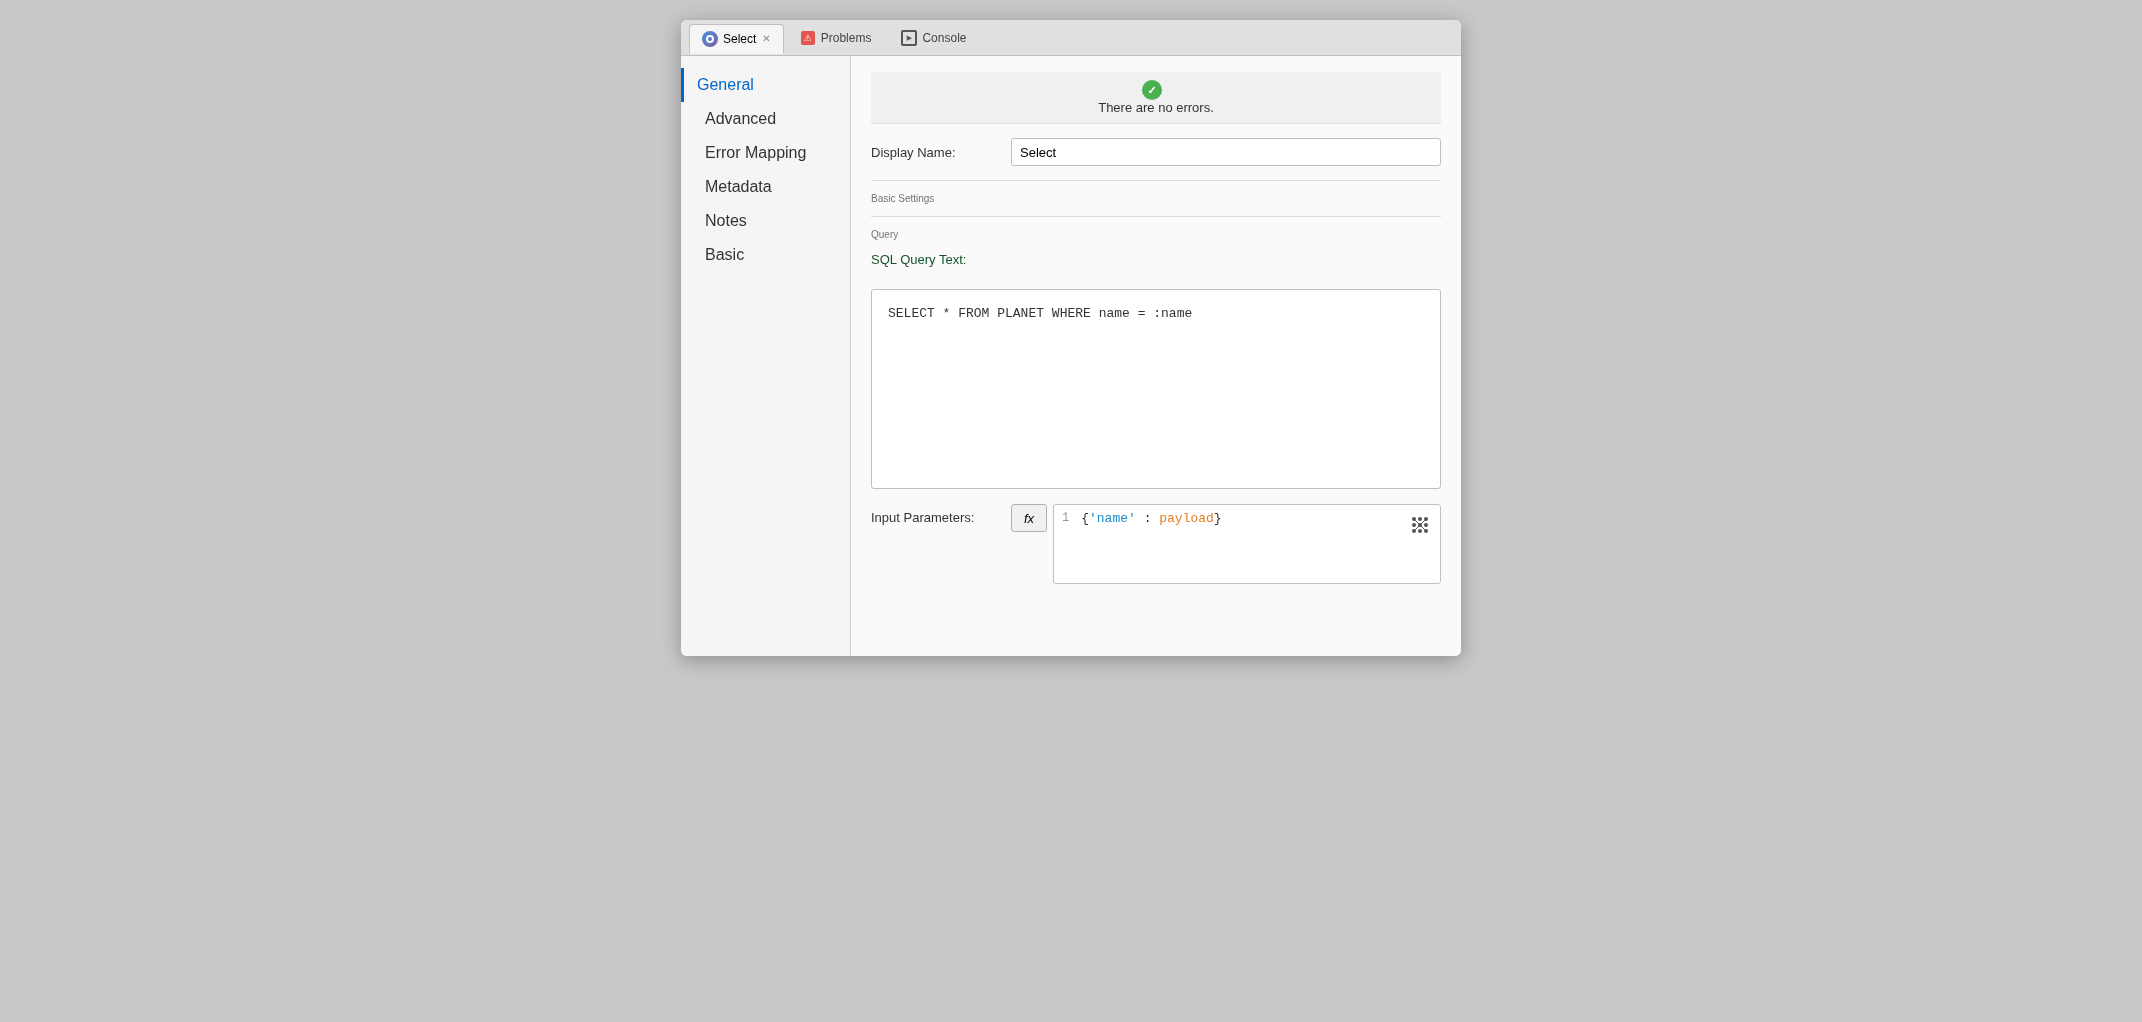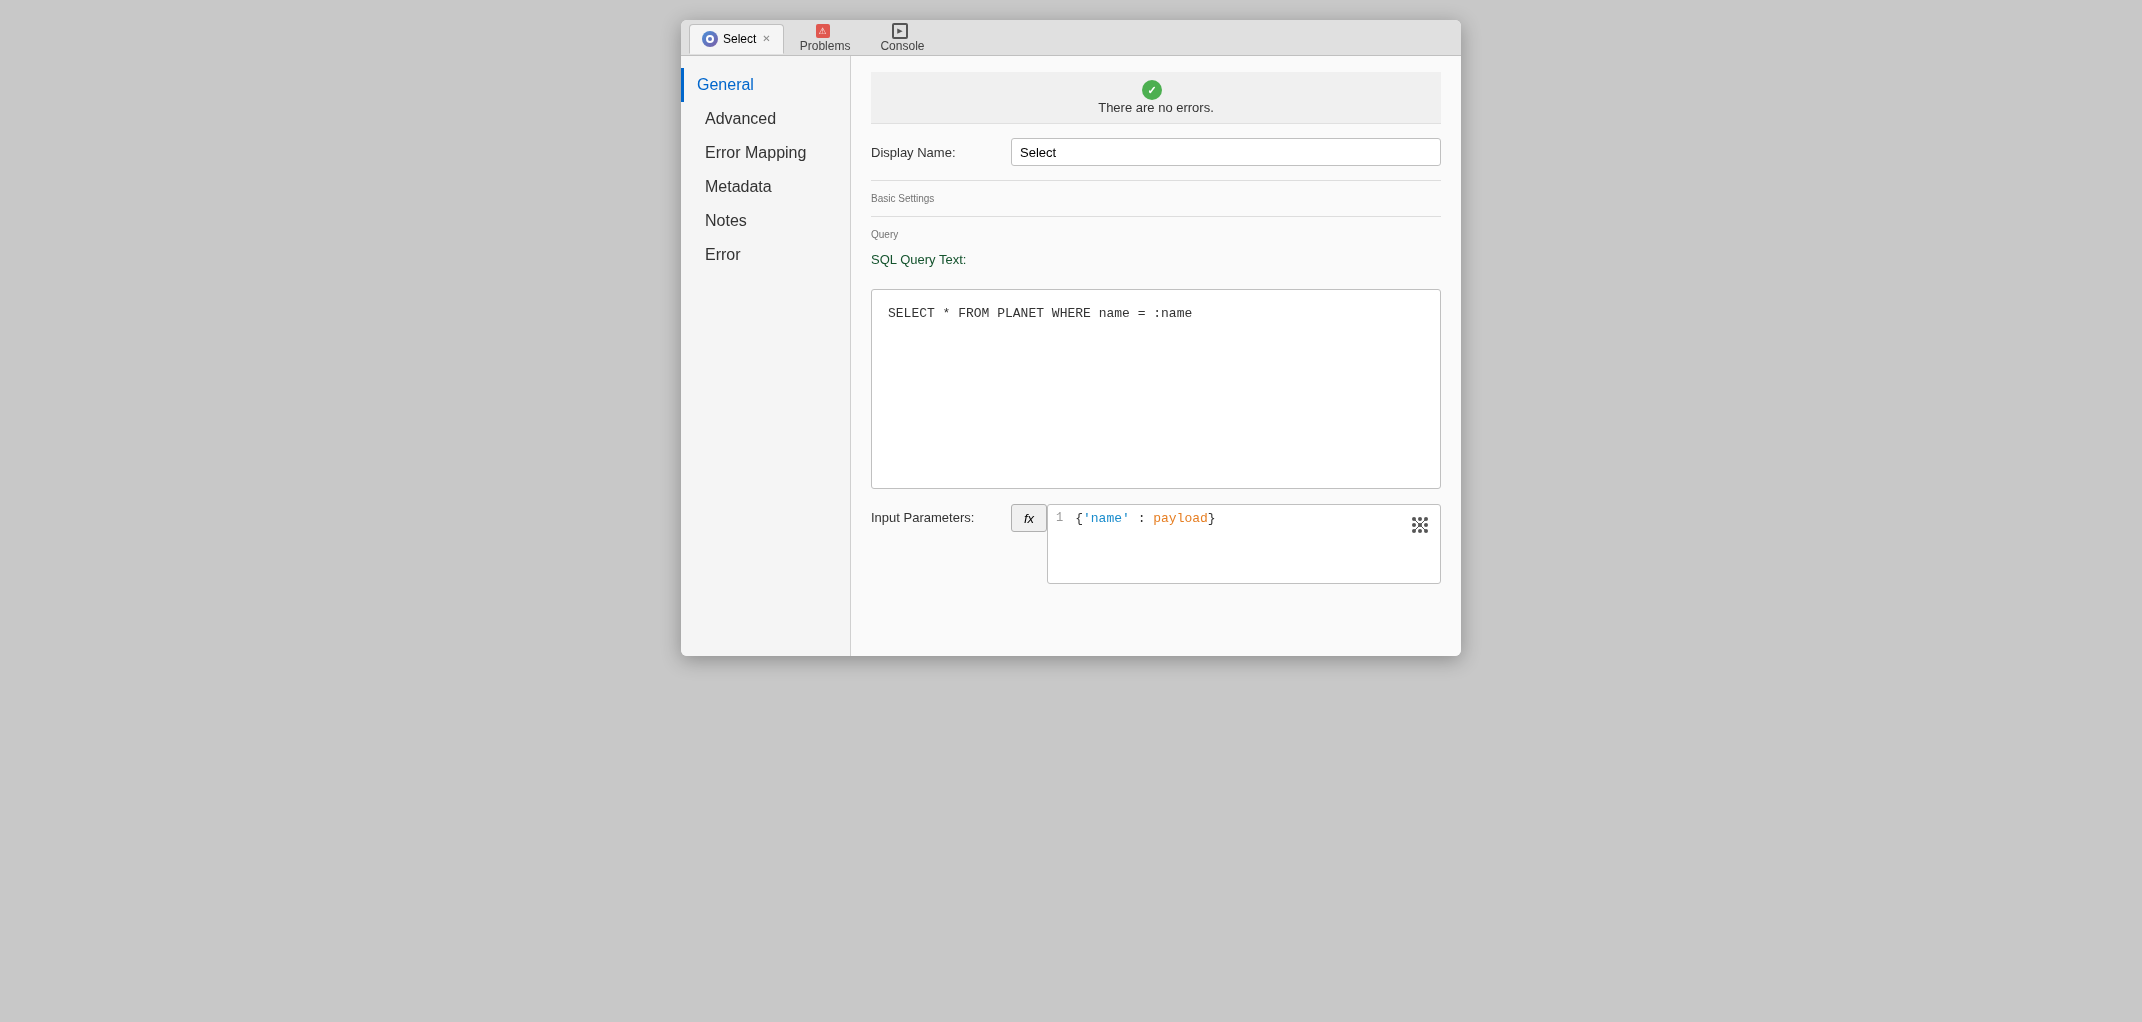--- a/index.html
+++ b/index.html
@@ -60,21 +60,20 @@
     .tab-other {
       display: flex;
       align-items: center;
       padding: 6px 14px;
       background: transparent;
       border: none;
       cursor: pointer;
       font-size: 12px;
       color: #444;
       margin-right: 2px;
-      flex-direction: column;
     }
     
     .main-layout {
       display: flex;
       height: calc(100% - 36px);
     }
     
     .sidebar {
       width: 170px;
       background: #f5f5f5;
@@ -286,20 +285,21 @@
       height: 28px;
       border: 1px solid #b0b0b0;
       border-radius: 3px;
       background: #f0f0f0;
       cursor: pointer;
       font-style: italic;
       font-size: 13px;
       display: flex;
       align-items: center;
       justify-content: center;
+      margin-right: 6px;
       flex-shrink: 0;
     }
     .params-editor-wrap {
       flex: 1;
       position: relative;
       border: 1px solid #c0c0c0;
       border-radius: 3px;
       background: white;
       min-height: 80px;
     }
@@ -434,21 +434,21 @@
       <div class="sidebar-item">
         <span>Error Mapping</span>
       </div>
       <div class="sidebar-item">
         <span>Metadata</span>
       </div>
       <div class="sidebar-item">
         <span>Notes</span>
       </div>
       <div class="sidebar-item">
-        <span>Error</span>
+        <span>Basic</span>
       </div>
     </div>
 
     <div class="content">
 
       <div class="status-bar">
         <div class="status-icon"></div>
         <span class="status-text">There are no errors.</span>
       </div>
 

